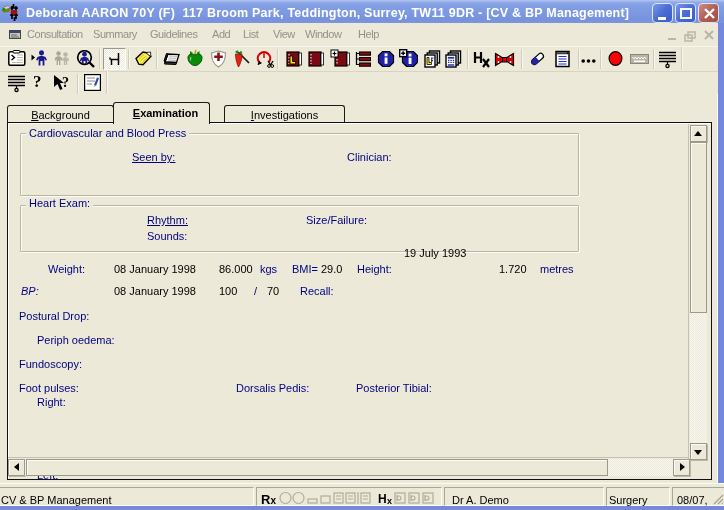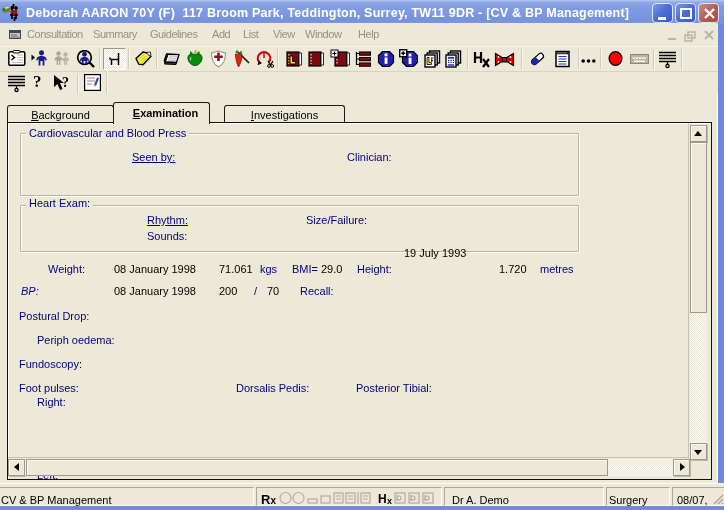--- a/index.html
+++ b/index.html
@@ -351,32 +351,32 @@
 <div class="navy" style="left:347px; top:152px;">Clinician:</div>
 
 <div class="gbox" style="left:20px; top:205px; width:559px; height:47px;"></div>
 <div class="glabel" style="left:26px; top:198px;">Heart Exam:</div>
 <div class="navy" style="left:147px; top:215px;text-decoration:underline;">Rhythm:</div>
 <div class="navy" style="left:306px; top:215px;">Size/Failure:</div>
 <div class="navy" style="left:147px; top:231px;">Sounds:</div>
 
 <div class="navy" style="left:20px; top:264px;margin-left:28px;">Weight:</div>
 <div class="blk" style="left:114px; top:264px;">08 January 1998</div>
-<div class="blk" style="left:219px; top:264px;">71.061</div>
+<div class="blk" style="left:219px; top:264px;">86.000</div>
 <div class="navy" style="left:260px; top:264px;">kgs</div>
 <div class="navy" style="left:292px; top:264px;">BMI=</div>
 <div class="blk" style="left:321px; top:264px;">29.0</div>
 <div class="navy" style="left:357px; top:264px;">Height:</div>
 <div class="blk" style="left:404px; top:248px;">19 July 1993</div>
 <div class="blk" style="left:499px; top:264px;">1.720</div>
 <div class="navy" style="left:540px; top:264px;">metres</div>
 
 <div class="navy" style="left:21px; top:286px;font-style:italic;">BP:</div>
 <div class="blk" style="left:114px; top:286px;">08 January 1998</div>
-<div class="blk" style="left:219px; top:286px;">200</div>
+<div class="blk" style="left:219px; top:286px;">100</div>
 <div class="navy" style="left:254px; top:286px;">/</div>
 <div class="blk" style="left:267px; top:286px;">70</div>
 <div class="navy" style="left:300px; top:286px;">Recall:</div>
 
 <div class="navy" style="left:19px; top:311px;">Postural Drop:</div>
 <div class="navy" style="left:19px; top:335px;padding-left:18px;">Periph oedema:</div>
 <div class="navy" style="left:19px; top:359px;">Fundoscopy:</div>
 <div class="navy" style="left:19px; top:383px;">Foot pulses:</div>
 <div class="navy" style="left:236px; top:383px;">Dorsalis Pedis:</div>
 <div class="navy" style="left:356px; top:383px;">Posterior Tibial:</div>

